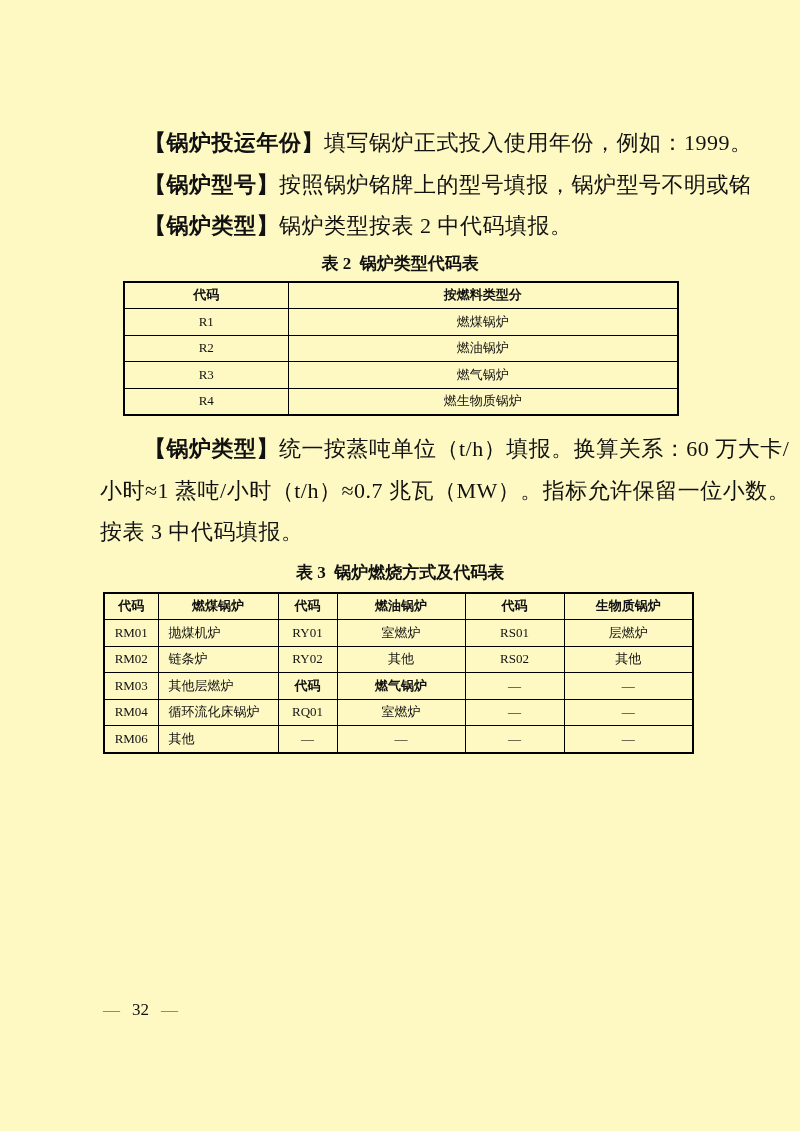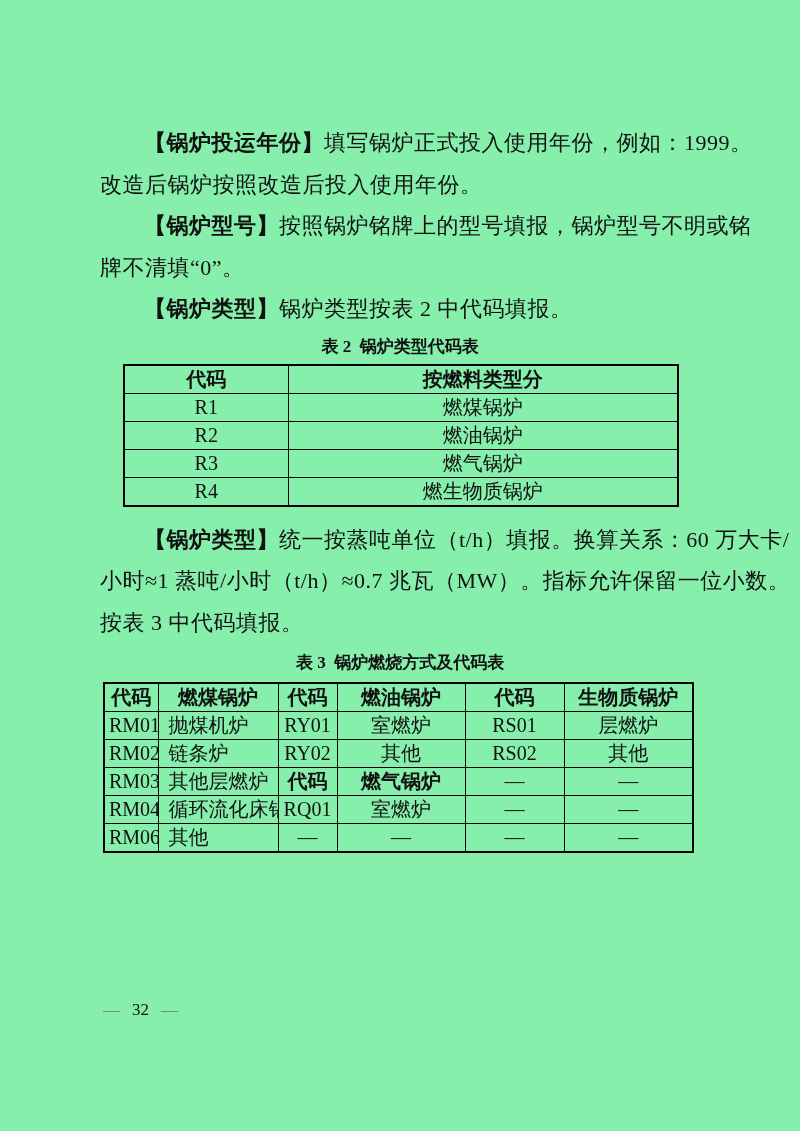--- a/index.html
+++ b/index.html
@@ -5,21 +5,21 @@
   html, body {
     margin: 0;
     padding: 0;
     background: #e8e8e8;
   }
   .page {
     position: relative;
     width: 800px;
     height: 1131px;
     margin: 0 auto;
-    background: #86efac;
+    background: #fef9c3;
     font-family: "Liberation Serif", "DejaVu Serif", serif;
     color: #111111;
     overflow: hidden;
   }
   .content {
     position: absolute;
     top: 122px;
     left: 100px;
     width: 600px;
   }
@@ -38,21 +38,21 @@
     font-weight: bold;
     font-size: 17px;
     white-space: pre;
   }
   .caption-t2 { height: 34px; line-height: 34px; }
   .caption-t3 { height: 39px; line-height: 39px; }
 
   table {
     border-collapse: collapse;
     table-layout: fixed;
-    font-size: 20px;
+    font-size: 13px;
   }
   th, td {
     border: 1px solid #000000;
     text-align: center;
     height: 25.5px;
     padding: 0 4px;
     overflow: hidden;
     white-space: nowrap;
   }
   th { font-weight: bold; }
@@ -86,27 +86,25 @@
   .footer .num { color: #111111; margin: 0 12px; text-align: center; }
 </style>
 </head>
 <body>
 
 <div class="page">
   <div class="content">
 
     <div class="para">
       <div class="line indent"><span class="term">【锅炉投运年份】</span><span>填写锅炉正式投入使用年份，例如：1999。</span></div>
-      <div class="line">改造后锅炉按照改造后投入使用年份。</div>
     </div>
 
 
     <div class="para">
       <div class="line indent"><span class="term">【锅炉型号】</span><span>按照锅炉铭牌上的型号填报，锅炉型号不明或铭</span></div>
-      <div class="line">牌不清填“0”。</div>
     </div>
 
     <div class="para">
       <div class="line indent"><span class="term">【锅炉类型】</span><span>锅炉类型按表 2 中代码填报。</span></div>
     </div>
 
     <div class="caption caption-t2">表 2  锅炉类型代码表</div>
 
     <table class="t2" id="table2">
       <colgroup>

